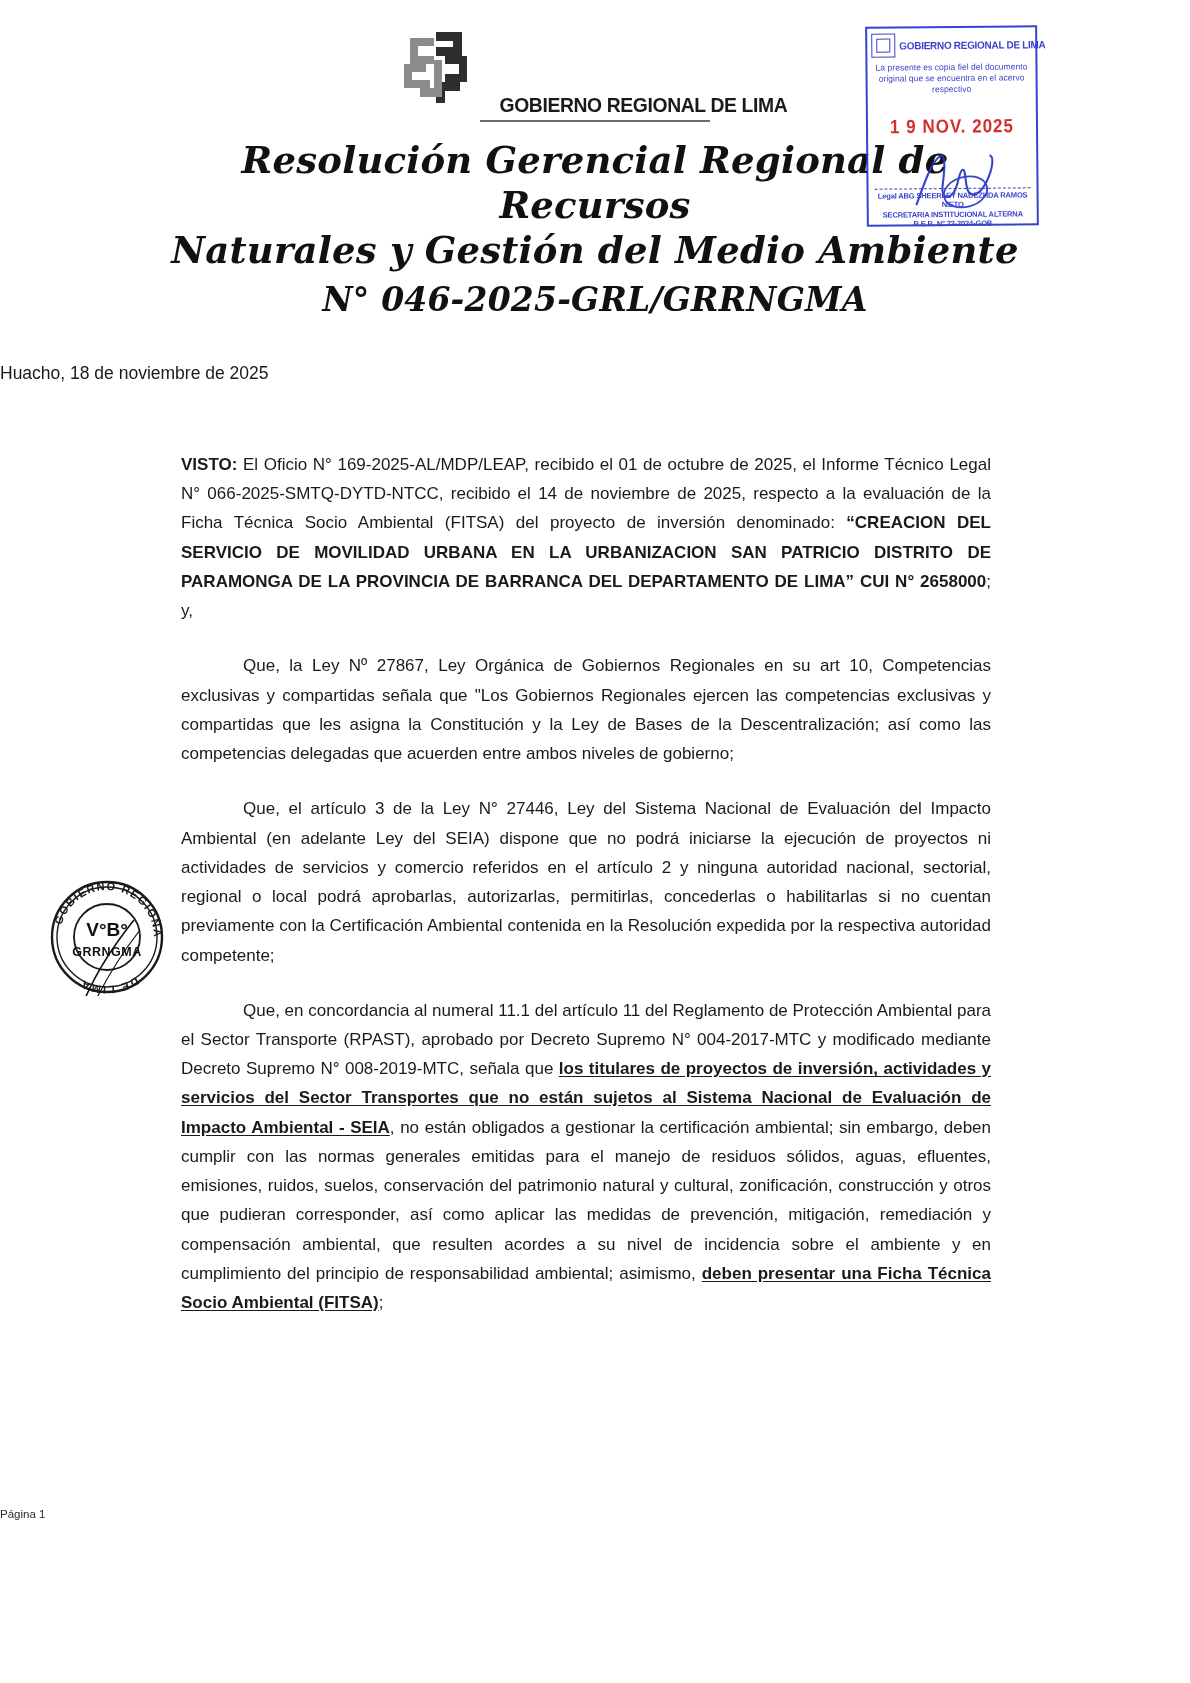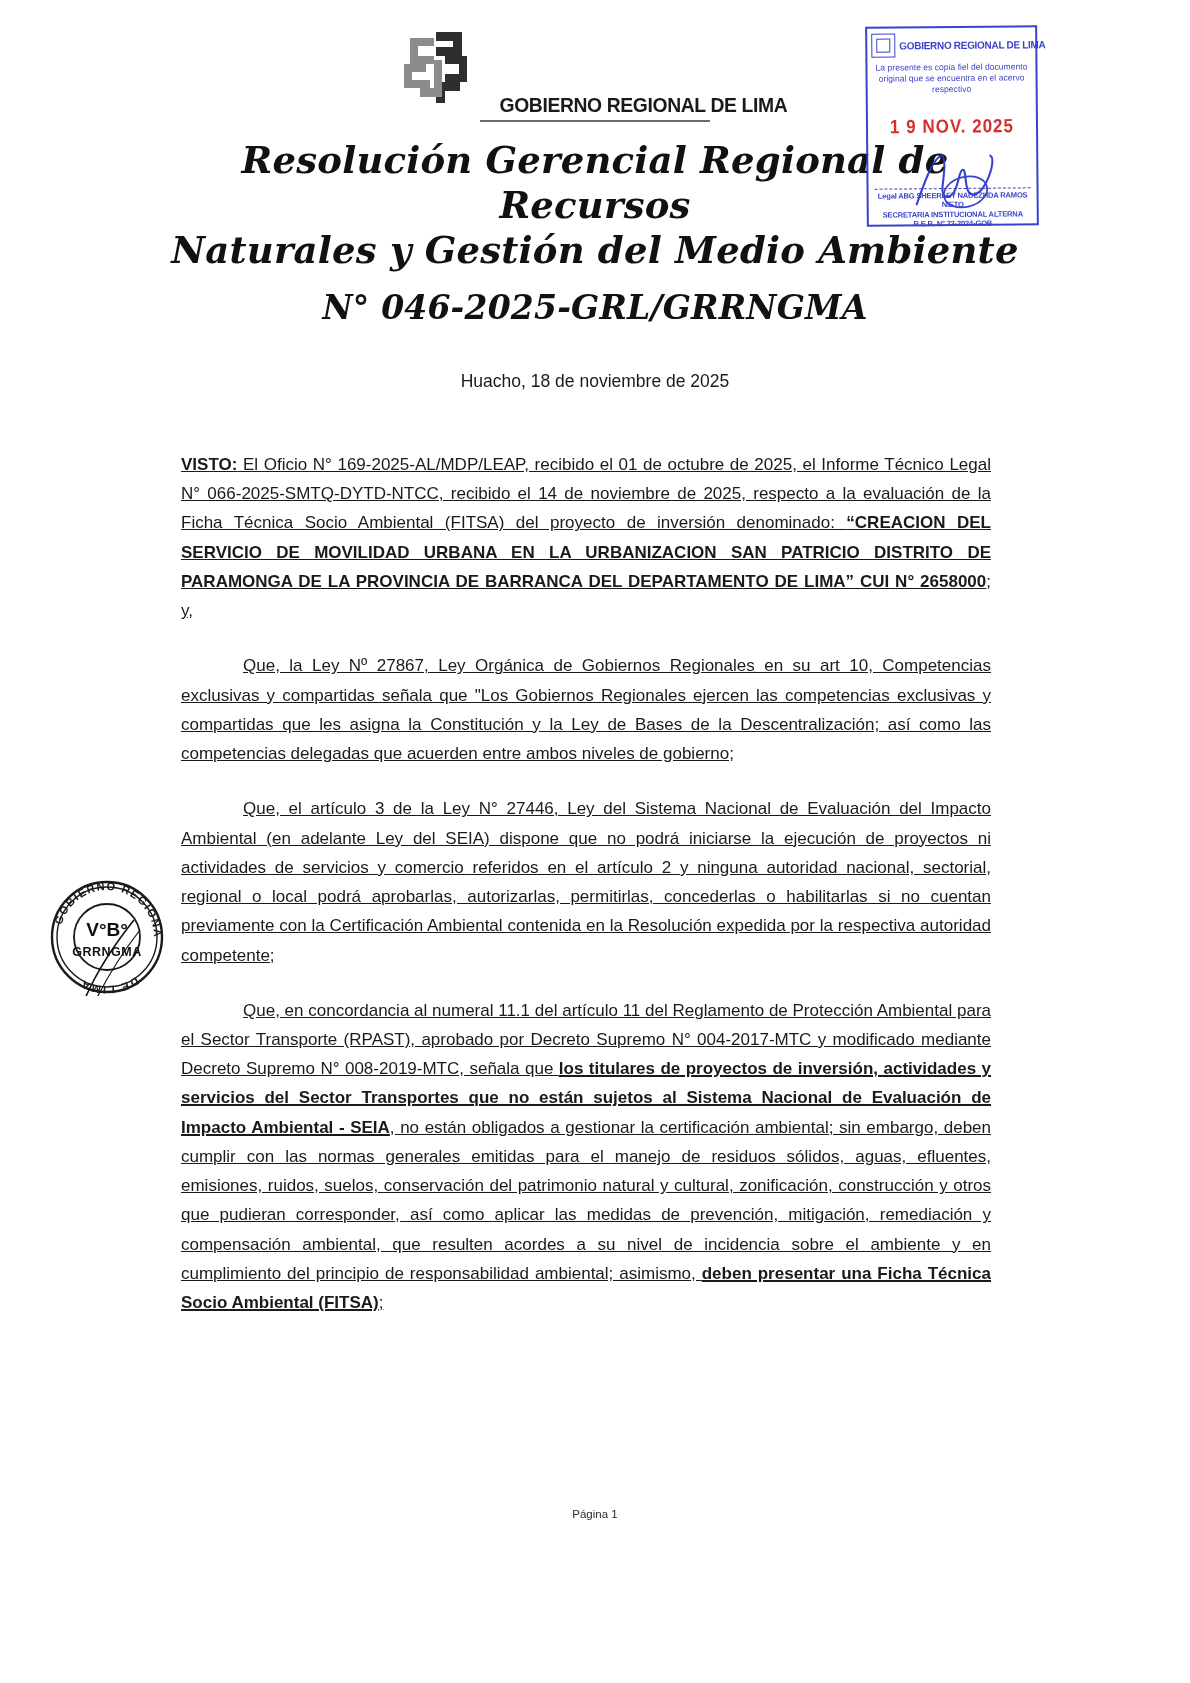--- a/index.html
+++ b/index.html
@@ -88,34 +88,33 @@
     font-weight:bold;
     font-size:37px;
     line-height:1.22;
     color:#111;
     margin:16px auto 0 auto;
     width:860px;
     letter-spacing:0.2px;
   }
   .doc-title .ln { display:block; }
   .doc-number {
-    display:block; font-size:33px; margin-top:15px;
+    display:block; font-size:33px; margin-top:7px;
   }
 
   .doc-place {
-    text-align:center;
     font-size:17.5px;
     margin-top:42px;
     color:#1a1a1a;
   }
 
   
   .body-col {
     position:absolute;
-    left:181px; top:450px; width:810px;text-decoration:underline;
+    left:181px; top:450px; width:810px;
   }
   p.para {
     font-size:17px;
     line-height:1.72;
     text-align:justify;
     text-justify:inter-word;
     margin:0 0 26px 0;
     color:#1a1a1a;
     hyphens:none;
   }
@@ -129,21 +128,21 @@
   
   .seal {
     position:absolute; left:48px; top:878px;
     width:118px; height:118px;
   }
   .seal svg { display:block; }
 
   
   .footer {
     position:absolute; left:0; right:0; top:1508px;
-    text-align:center; font-size:11.5px; color:#2b2b2b;
+    text-align:left; font-size:11.5px; color:#2b2b2b;
   }
 </style>
 </head>
 <body>
 
 <div class="page">
 
   <div class="header">
     <div class="logo-block">
       <div class="logo-mark">

